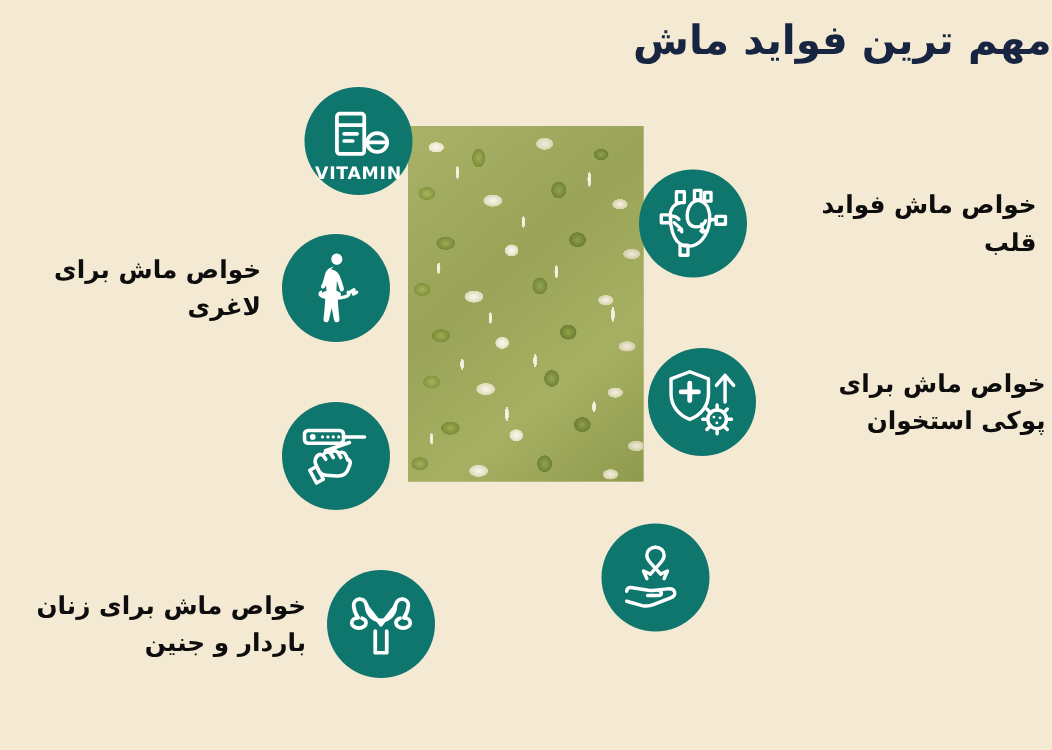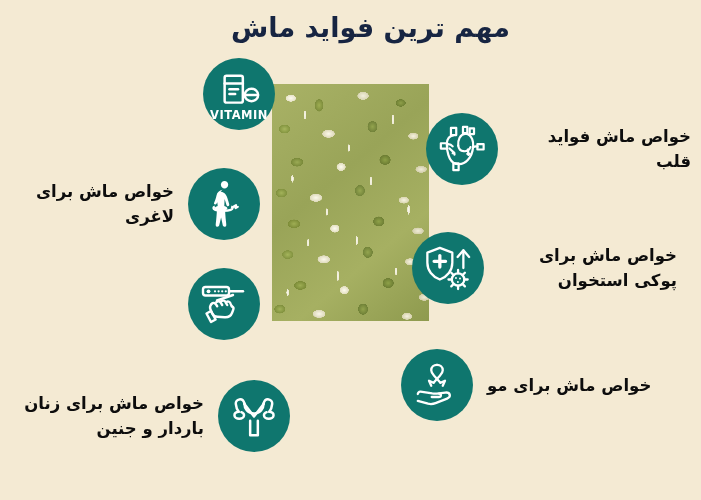--- a/index.html
+++ b/index.html
@@ -21,21 +21,20 @@
     height: 500px;
     background: #f4ead3;
   }
 
   
   #page-title {
     position: absolute;
     top: 8px;
     left: 0;
     width: 701px;
-    text-align: center;
     padding-left: 40px;
     box-sizing: border-box;
     font-size: 27px;
     font-weight: bold;
     color: #172542;
     direction: rtl;
     letter-spacing: 0px;
     line-height: 40px;
   }
 
@@ -185,21 +184,21 @@
         <line x1="9" y1="13" x2="28" y2="13"></line>
         <line x1="14" y1="19" x2="23" y2="19"></line>
         <line x1="14" y1="24" x2="20" y2="24"></line>
         <ellipse cx="37" cy="25" rx="7" ry="6.5"></ellipse>
         <line x1="30.5" y1="25" x2="43.5" y2="25"></line>
       </svg>
       <div class="vitamin-word">VITAMIN</div>
     </div>
   </div>
 
-  <div class="benefit left-col" style="left:10px; top:168px; width:250px;">
+  <div class="benefit left-col" style="left:10px; top:156px; width:250px;">
     <div class="icon-circle">
       <svg width="44" height="50" viewBox="0 0 44 50" fill="#ffffff">
         <path d="M22.5 2c-2.1 0-3.6 1.7-3.6 3.8 0 2 1.5 3.7 3.6 3.7s3.7-1.7 3.7-3.7C26.2 3.7 24.6 2 22.5 2z"></path>
         <path d="M20.6 10.8c-3.4.5-5.4 2.6-6.1 5.7-.5 2.2-1.2 4.9-2.3 6.9-.6 1.1.2 2.2 1.2 2 .9-.2 1.4-1.1 1.9-2.2l.4 3.7c-1.9.6-3.1 1.3-3.1 2.4 0 1 .9 1.7 2.3 2.2-.2 3.4-.5 7.6-.8 10.3-.2 1.9-.4 3.3-.4 4.2 0 1.2.6 1.8 1.7 1.8 1 0 1.6-.5 1.9-1.7l1.8-7.7 1.6 7.7c.2 1.2.9 1.7 1.9 1.7 1.1 0 1.7-.6 1.7-1.8 0-.9-.2-2.3-.4-4.2-.3-2.7-.6-6.9-.8-10.3 1.4-.5 2.3-1.2 2.3-2.2 0-1.1-1.2-1.8-3.1-2.4l.3-6.8c.6 1.6 1.2 3.6 1.7 5.4.3 1.1.8 2 1.7 1.8 1-.2 1.5-1.2 1.2-2.3-.7-2.6-1.7-5.6-2.4-7.4-1-2.6-2.9-4.6-6.2-5.1-.1 0-.1 0 0 0z"></path>
         <path d="M12.8 27.6c-.9.3-1.4.8-1.4 1.4 0 1.5 4.1 2.8 9.6 2.8s9.6-1.3 9.6-2.8c0-.6-.5-1.1-1.4-1.4" fill="none" stroke="#ffffff" stroke-width="2.2"></path>
         <path d="M30.6 28.2l3.4-2.1-.4 3 2.2-1.2" fill="none" stroke="#ffffff" stroke-width="2.2" stroke-linecap="round" stroke-linejoin="round"></path>
       </svg>
     </div>
     <div class="benefit-label">خواص ماش برای لاغری</div>
   </div>
@@ -256,39 +255,38 @@
         <path d="M29.8 10c-3 .3-5 1.9-6.3 4.3-1.3 2.5-1.7 5.4-1.4 8.2"></path>
         <path d="M22.1 22.5c.4 3.2 2.4 5.5 5.6 5.8 3.3.3 5.9-1.4 7.1-4.3"></path>
         <path d="M10.4 21c2.4-.4 4.5.4 5.9 2.2"></path>
         <path d="M42.2 23.5c-1.6-.5-3.1-.3-4.3.5"></path>
         <path d="M13 25.5l5 4.5m0 0l-1.7.4m1.7-.4l.2 1.8"></path>
         <path d="M32 26.5l.8 5.5m0 0l-1.3-.9m1.3.9l1.2-1"></path>
       </svg>
     </div>
   </div>
 
-  <div class="benefit right-col" style="right:24px; top:232px; width:265px; justify-content:flex-end;">
+  <div class="benefit right-col" style="right:4px; top:232px; width:265px; justify-content:flex-end;">
     <div class="benefit-label">خواص ماش برای پوکی استخوان</div>
     <div class="icon-circle">
       <svg width="50" height="48" viewBox="0 0 52 50" fill="none" stroke="#ffffff" stroke-width="2.4" stroke-linecap="round" stroke-linejoin="round">
         <path d="M17.5 4L4.5 9v10.5c0 8 5.2 14.6 13 17.5 7.8-2.9 13-9.5 13-17.5V9L17.5 4z"></path>
         <path d="M17.5 12v12M11.5 18h12" stroke-width="3.4"></path>
         <path d="M42 7v18"></path>
         <path d="M36 13.5L42 6.5l6 7"></path>
         <circle cx="36.5" cy="37" r="6.5"></circle>
         <circle cx="34.3" cy="35.5" r="1" fill="#ffffff" stroke="none"></circle>
         <circle cx="38.5" cy="36" r="1" fill="#ffffff" stroke="none"></circle>
         <circle cx="36.3" cy="39.5" r="1" fill="#ffffff" stroke="none"></circle>
         <path d="M36.5 30.5v-3.5M36.5 43.5V47M30 37h-3.5M43 37h3.5M31.9 32.4l-2.5-2.5M41.1 41.6l2.5 2.5M41.1 32.4l2.5-2.5M31.9 41.6l-2.5 2.5"></path>
       </svg>
     </div>
   </div>
 
   <div class="benefit right-col" style="right:10px; top:349px; width:290px; justify-content:flex-end;">
-    <div class="benefit-label">خواص ماش برای مو</div>
     <div class="icon-circle">
       <svg width="50" height="48" viewBox="0 0 52 50" fill="none" stroke="#ffffff" stroke-width="2.4" stroke-linecap="round" stroke-linejoin="round">
         <path d="M26 4c-3.5 0-6 2.4-6 5.6 0 2.3 1.3 4 3 5.8l6.6 7.2"></path>
         <path d="M26 4c3.5 0 6 2.4 6 5.6 0 2.3-1.3 4-3 5.8L22.4 22.6"></path>
         <path d="M22.4 22.6l-4.7-2.1 2.3 5.3"></path>
         <path d="M29.6 22.6l4.7-2.1-2.3 5.3"></path>
         <path d="M6 34.5c0-1.6 1.3-2.7 2.9-2.5l12.1 1.8c1.6.2 3.2.3 4.8.1l8.7-1c2.6-.3 4.4.7 4.8 2.4.4 1.6-.6 3-2.8 3.9l-12 4.7c-2.5 1-5.2 1.2-7.8.6L6 41.5"></path>
         <path d="M20.5 37.5h7.3c1.4 0 2.3-.7 2.3-1.8 0-1-.8-1.7-2-1.7"></path>
       </svg>
     </div>

